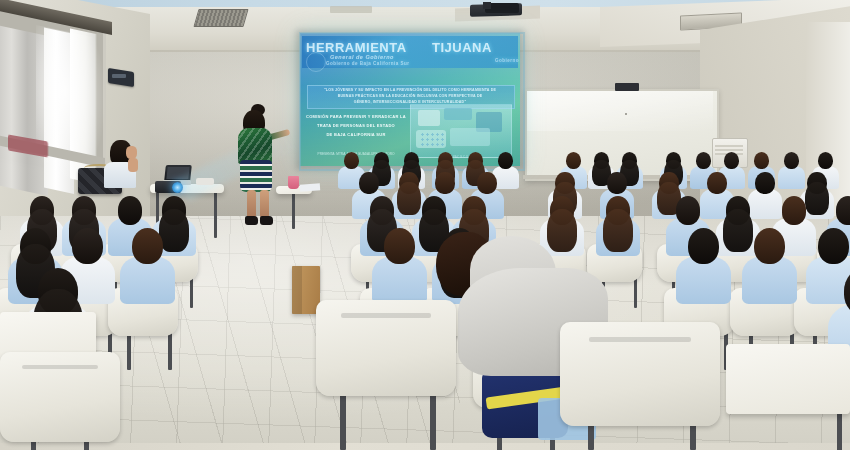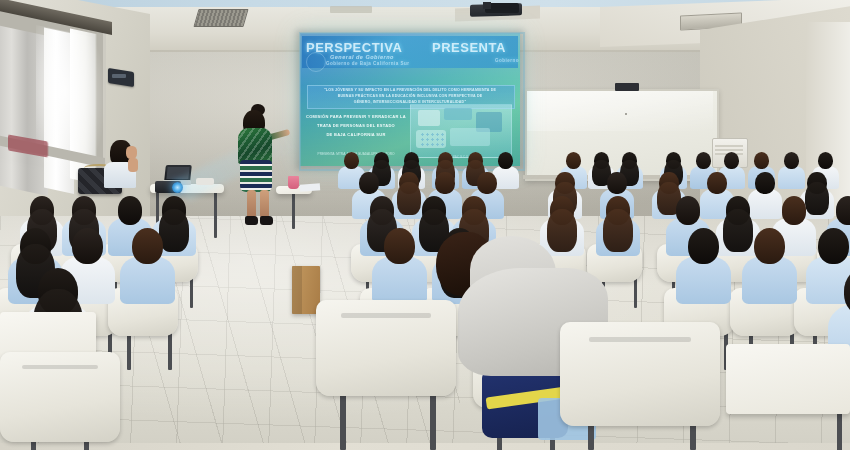--- a/index.html
+++ b/index.html
@@ -290,22 +290,22 @@
   <div class="abs" id="ac-unit"></div>
   <div class="abs" id="ac-lines"></div>
 
   <div class="abs" id="screen-glowout"></div>
   <div class="abs" id="screen-shadow"></div>
   <div class="abs" id="screen"></div>
   <div class="abs" id="screen-wash"></div>
 
   <div class="abs" id="screen-header"></div>
   <div class="abs" id="hdr-seal"></div>
-  <div class="hdr-text" id="hdr-univ">PERSPECTIVA</div>
-  <div class="hdr-text" id="hdr-tij">PRESENTA</div>
+  <div class="hdr-text" id="hdr-univ">HERRAMIENTA</div>
+  <div class="hdr-text" id="hdr-tij">TIJUANA</div>
   <div class="hdr-text" id="hdr-sub1">General de Gobierno</div>
   <div class="hdr-text" id="hdr-sub2">Gobierno de Baja California Sur</div>
   <div class="hdr-text" id="hdr-logo-r">Gobierno</div>
 
   <div class="abs" id="slide-title"></div>
   <div class="stitle" id="st1">"LOS JÓVENES Y SU IMPACTO EN LA PREVENCIÓN DEL DELITO COMO HERRAMIENTA DE</div>
   <div class="stitle" id="st2">BUENAS PRÁCTICAS EN LA EDUCACIÓN INCLUSIVA CON PERSPECTIVA DE</div>
   <div class="stitle" id="st3">GÉNERO, INTERSECCIONALIDAD E INTERCULTURALIDAD"</div>
 
   <div class="sbody" id="sb1">COMISIÓN PARA PREVENIR Y ERRADICAR LA</div>

